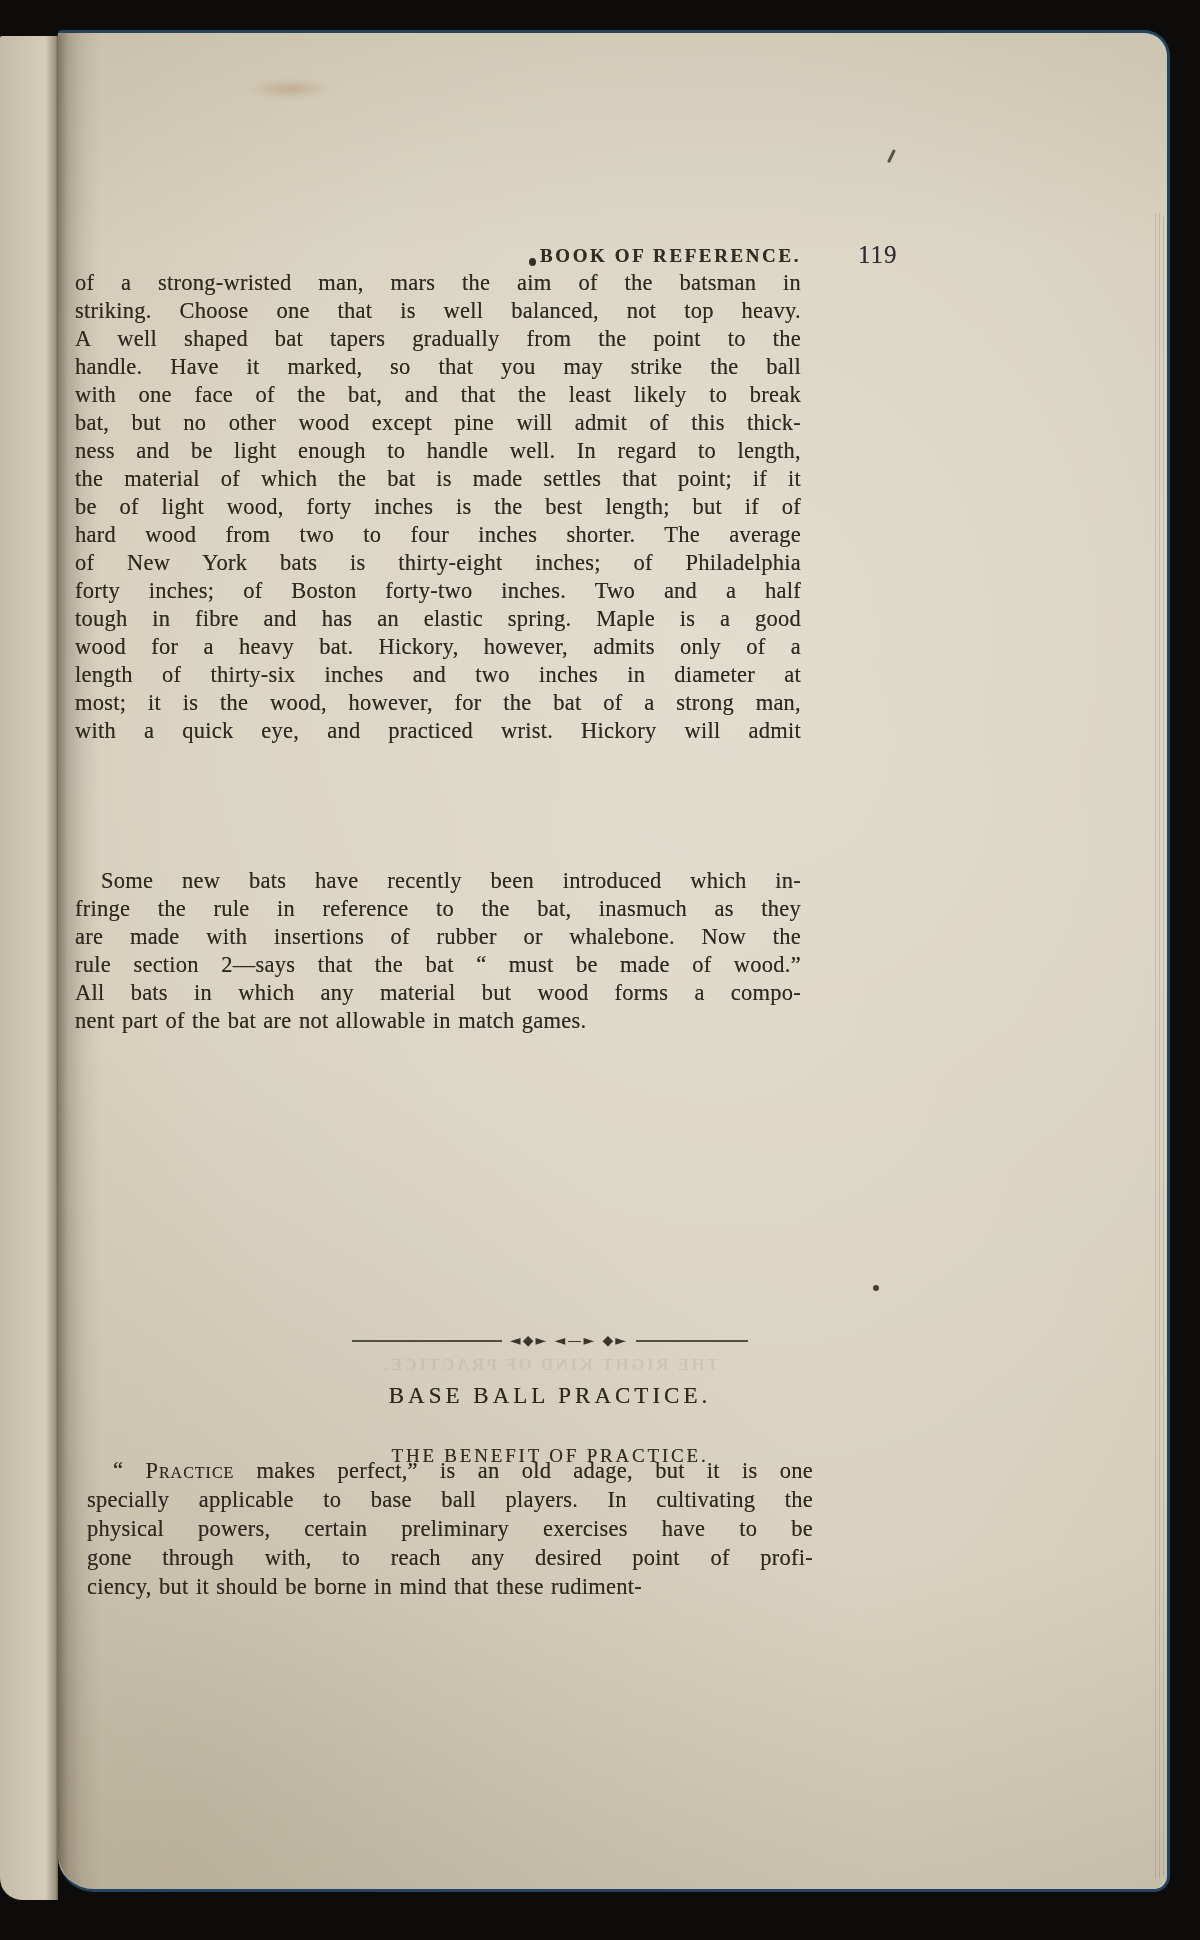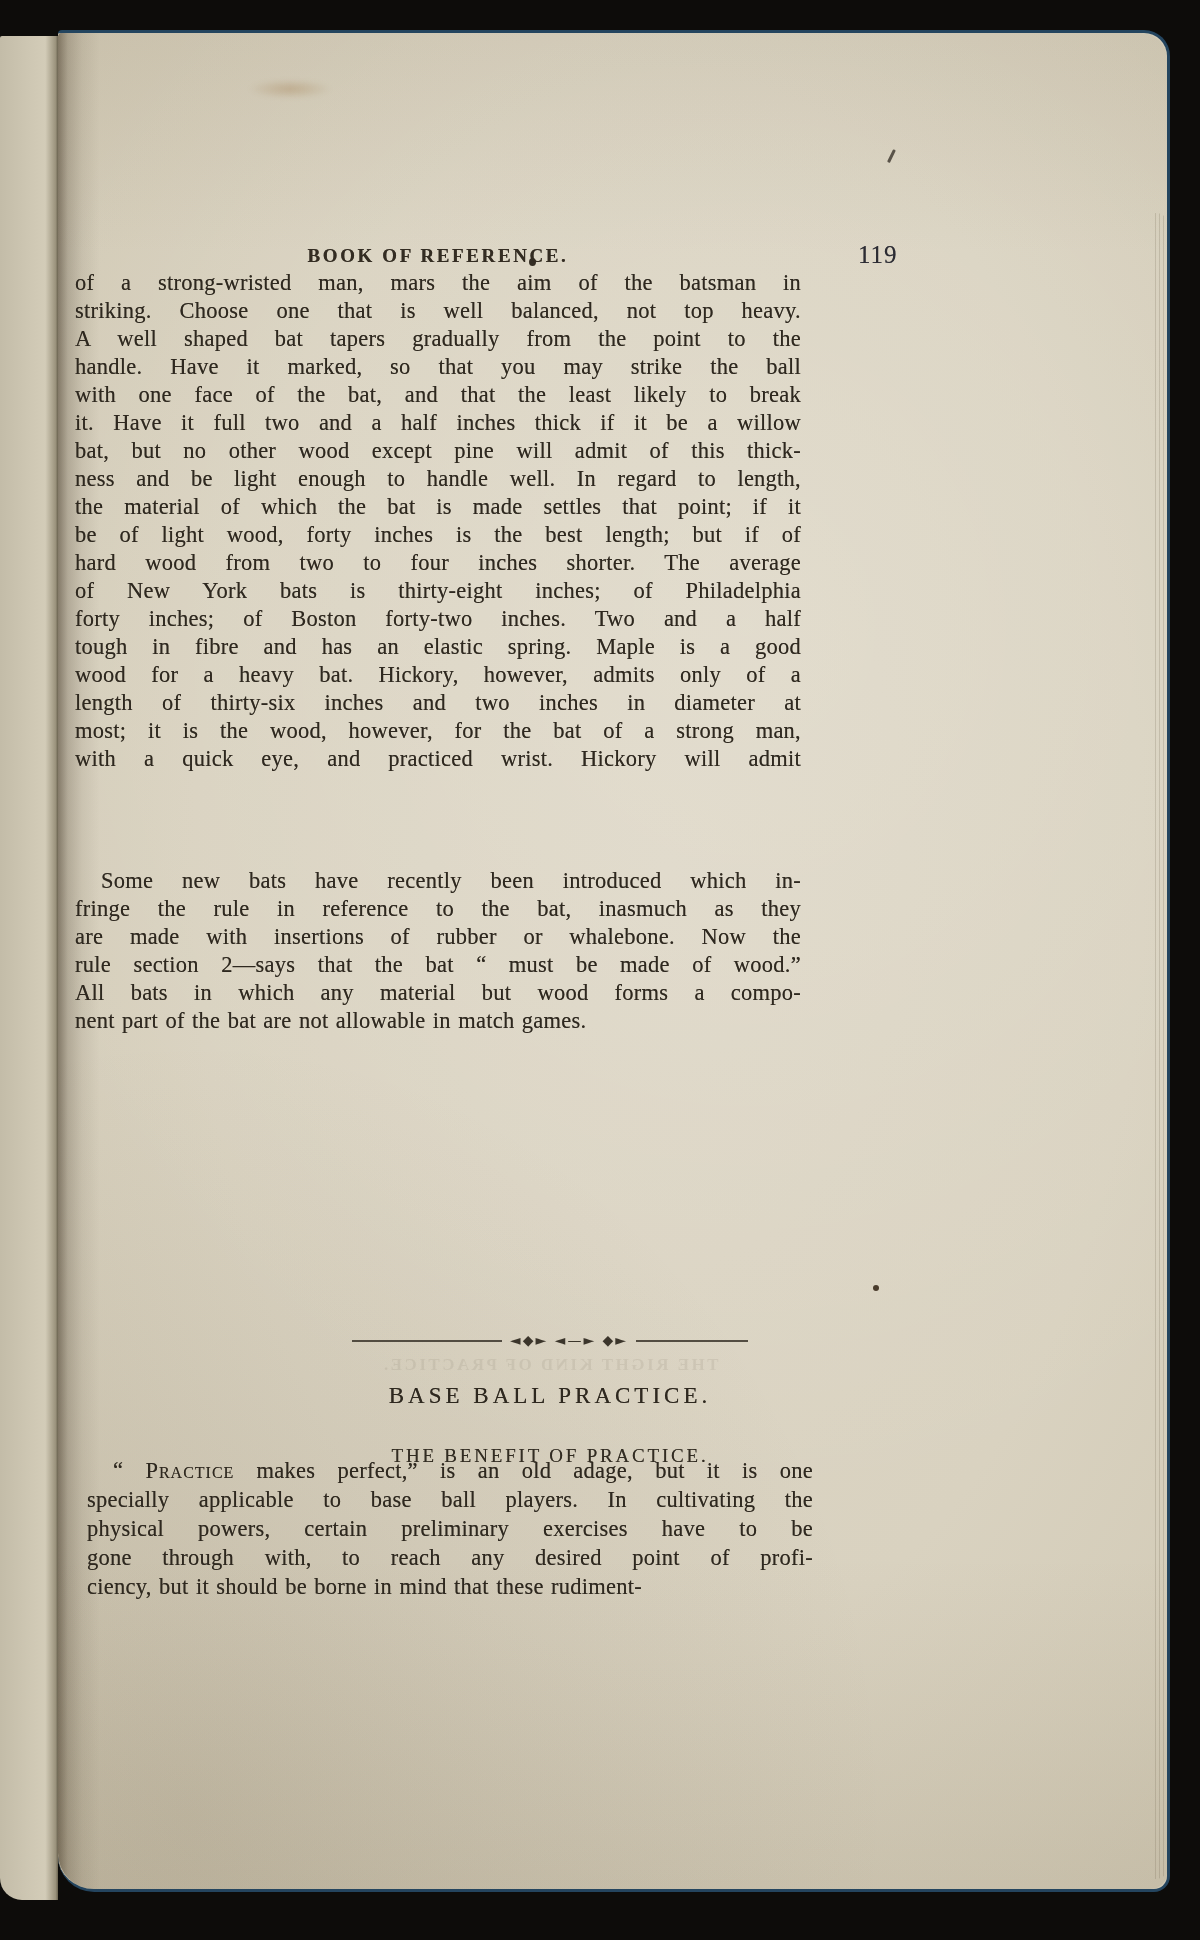--- a/index.html
+++ b/index.html
@@ -34,21 +34,21 @@
     position:absolute; right:0; top:180px; bottom:10px; width:12px;
     background:repeating-linear-gradient(90deg, rgba(95,84,62,0.28) 0 1px, transparent 1px 4px);
     opacity:.7; border-radius:0 10px 10px 0; pointer-events:none;
   }
   .vignette{
     position:absolute; inset:0; pointer-events:none; border-radius:inherit;
     background:linear-gradient(180deg, rgba(110,92,62,0.08), transparent 12%, transparent 82%, rgba(100,85,55,0.10));
   }
   .content{ position:absolute; left:17px; top:0; width:726px; }
 
-  .page-header{ position:absolute; top:212px; left:0; width:726px; text-align:center; }
+  .page-header{ position:absolute; top:212px; left:0; width:726px; text-align:right; }
   .header-title{
     display:inline-block; font-weight:bold; font-size:19px; letter-spacing:2.6px;
     color:#332c22; text-shadow:0 0 .5px rgba(51,44,34,.65);
   }
   .folio{
     position:absolute; top:208px; left:800px; font-size:25px; color:#2c2c33;
     letter-spacing:1px; text-shadow:0 0 .5px rgba(40,40,55,.6);
   }
 
   .para{ position:absolute; left:0; width:726px; color:#2e281f;
@@ -112,21 +112,20 @@
     </div>
     <div class="folio">119</div>
 
     <div class="content">
       <div class="para p1">
           <div class="line">of a strong-wristed man, mars the aim of the batsman in</div>
           <div class="line">striking. Choose one that is well balanced, not top heavy.</div>
           <div class="line">A well shaped bat tapers gradually from the point to the</div>
           <div class="line">handle. Have it marked, so that you may strike the ball</div>
           <div class="line">with one face of the bat, and that the least likely to break</div>
-          <div class="line">it. Have it full two and a half inches thick if it be a willow</div>
           <div class="line">bat, but no other wood except pine will admit of this thick-</div>
           <div class="line">ness and be light enough to handle well. In regard to length,</div>
           <div class="line">the material of which the bat is made settles that point; if it</div>
           <div class="line">be of light wood, forty inches is the best length; but if of</div>
           <div class="line">hard wood from two to four inches shorter. The average</div>
           <div class="line">of New York bats is thirty-eight inches; of Philadelphia</div>
           <div class="line">forty inches; of Boston forty-two inches. Two and a half</div>
           <div class="line">tough in fibre and has an elastic spring. Maple is a good</div>
           <div class="line">wood for a heavy bat. Hickory, however, admits only of a</div>
           <div class="line">length of thirty-six inches and two inches in diameter at</div>

